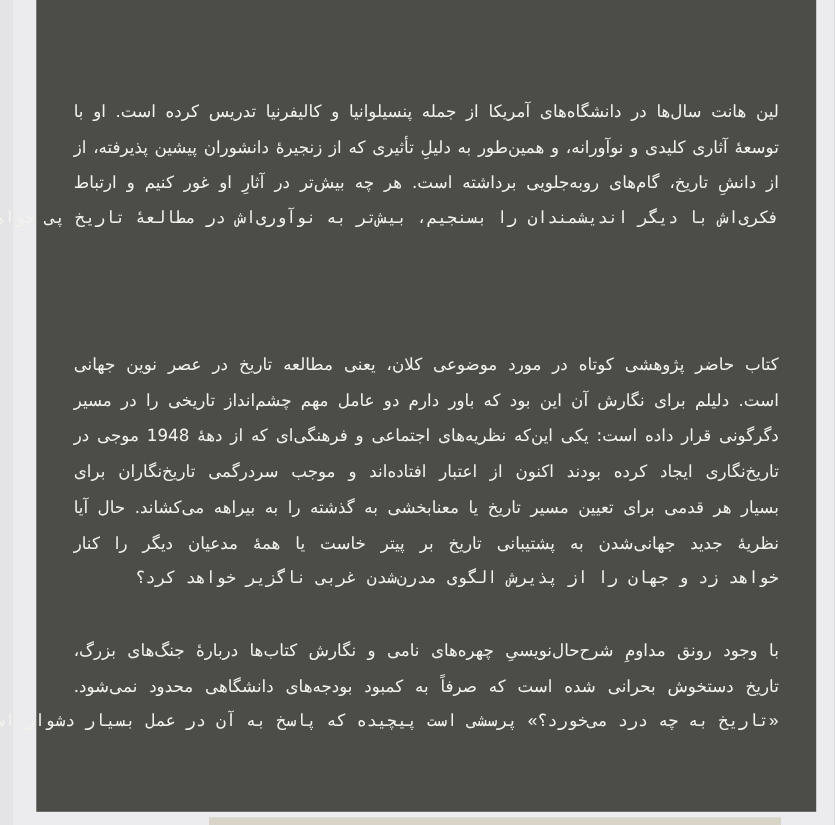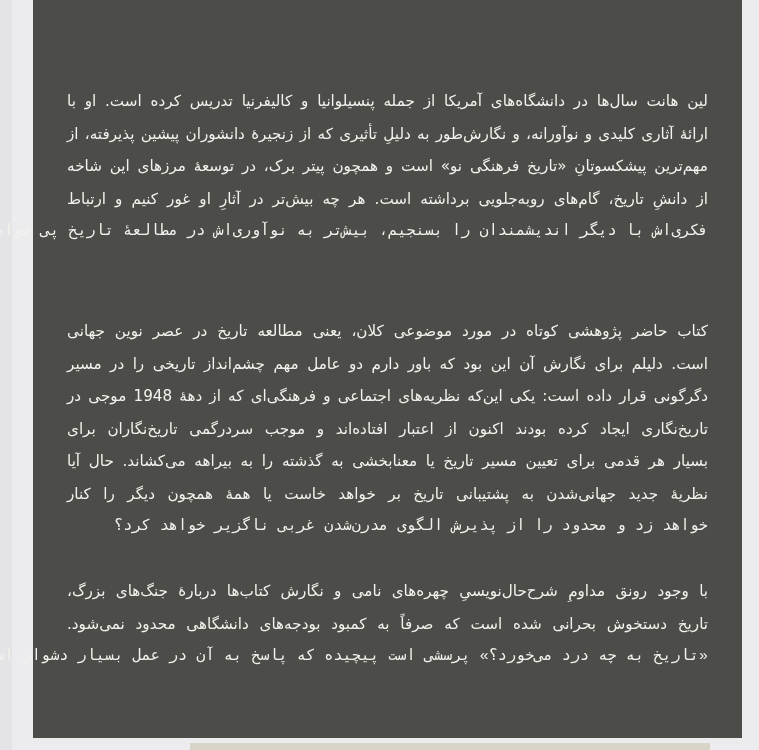--- a/index.html
+++ b/index.html
@@ -40,34 +40,33 @@
   .line.last { text-align-last: right; font-family: Liberation Mono, monospace; }
 </style>
 </head>
 <body>
 
 <div class="left-strip"></div>
 
 <div class="panel">
   <div class="text p1">
     <span class="line">لین هانت سال‌ها در دانشگاه‌های آمریکا از جمله پنسیلوانیا و کالیفرنیا تدریس کرده است. او با</span>
-    <span class="line">ارائهٔ آثاری کلیدی و نوآورانه، و نگارش‌طور به دلیلِ تأثیری که از زنجیرهٔ دانشوران پیشین پذیرفته، از</span>
-    <span class="line">مهم‌ترین پیشکسوتانِ «تاریخ فرهنگی نو» است و همچون پیتر برک، در توسعهٔ مرزهای این شاخه</span>
+    <span class="line">توسعهٔ آثاری کلیدی و نوآورانه، و همین‌طور به دلیلِ تأثیری که از زنجیرهٔ دانشوران پیشین پذیرفته، از</span>
     <span class="line">از دانشِ تاریخ، گام‌های روبه‌جلویی برداشته است. هر چه بیش‌تر در آثارِ او غور کنیم و ارتباط</span>
     <span class="line last">فکری‌اش با دیگر اندیشمندان را بسنجیم، بیش‌تر به نوآوری‌اش در مطالعهٔ تاریخ پی خواهیم برد.</span>
   </div>
 
   <div class="text p2">
     <span class="line">کتاب حاضر پژوهشی کوتاه در مورد موضوعی کلان، یعنی مطالعه تاریخ در عصر نوین جهانی</span>
     <span class="line">است. دلیلم برای نگارش آن این بود که باور دارم دو عامل مهم چشم‌انداز تاریخی را در مسیر</span>
     <span class="line">دگرگونی قرار داده است: یکی این‌که نظریه‌های اجتماعی و فرهنگی‌ای که از دههٔ 1948 موجی در</span>
     <span class="line">تاریخ‌نگاری ایجاد کرده بودند اکنون از اعتبار افتاده‌اند و موجب سردرگمی تاریخ‌نگاران برای</span>
     <span class="line">بسیار هر قدمی برای تعیین مسیر تاریخ یا معنابخشی به گذشته را به بیراهه می‌کشاند. حال آیا</span>
-    <span class="line">نظریهٔ جدید جهانی‌شدن به پشتیبانی تاریخ بر خواهد خاست یا همهٔ همچون دیگر را کنار</span>
-    <span class="line last">خواهد زد و محدود را از پذیرش الگوی مدرن‌شدن غربی ناگزیر خواهد کرد؟</span>
+    <span class="line">نظریهٔ جدید جهانی‌شدن به پشتیبانی تاریخ بر پیتر خاست یا همهٔ مدعیان دیگر را کنار</span>
+    <span class="line last">خواهد زد و جهان را از پذیرش الگوی مدرن‌شدن غربی ناگزیر خواهد کرد؟</span>
   </div>
 
   <div class="text p3">
     <span class="line">با وجود رونق مداومِ شرح‌حال‌نویسیِ چهره‌های نامی و نگارش کتاب‌ها دربارهٔ جنگ‌های بزرگ،</span>
     <span class="line">تاریخ دستخوش بحرانی شده است که صرفاً به کمبود بودجه‌های دانشگاهی محدود نمی‌شود.</span>
     <span class="line last">«تاریخ به چه درد می‌خورد؟» پرسشی است پیچیده که پاسخ به آن در عمل بسیار دشوار است.</span>
   </div>
 </div>
 
 <div class="bottom-strip"></div>

